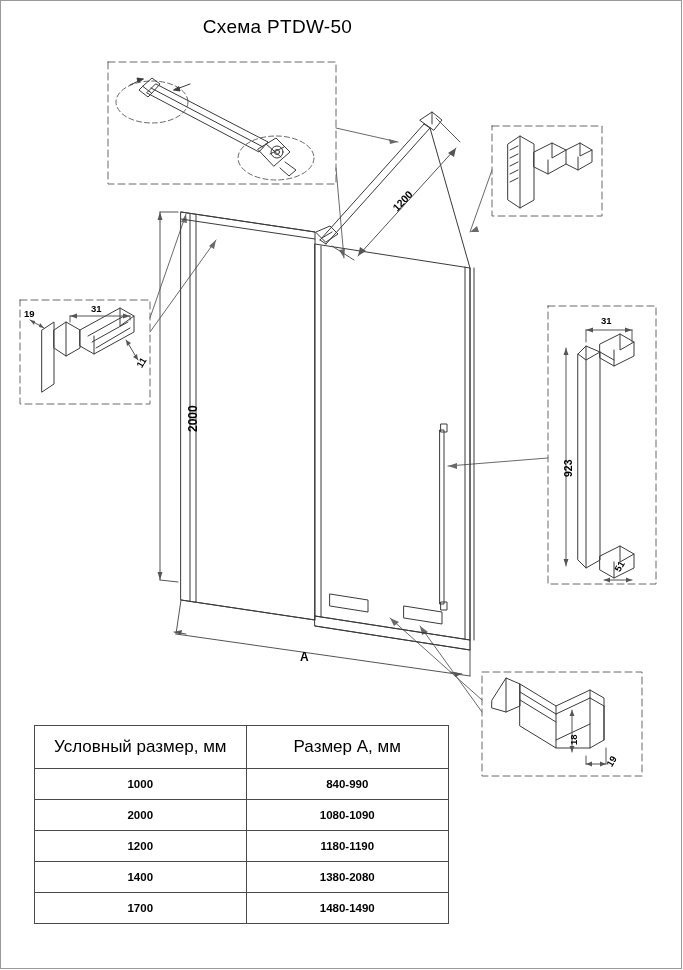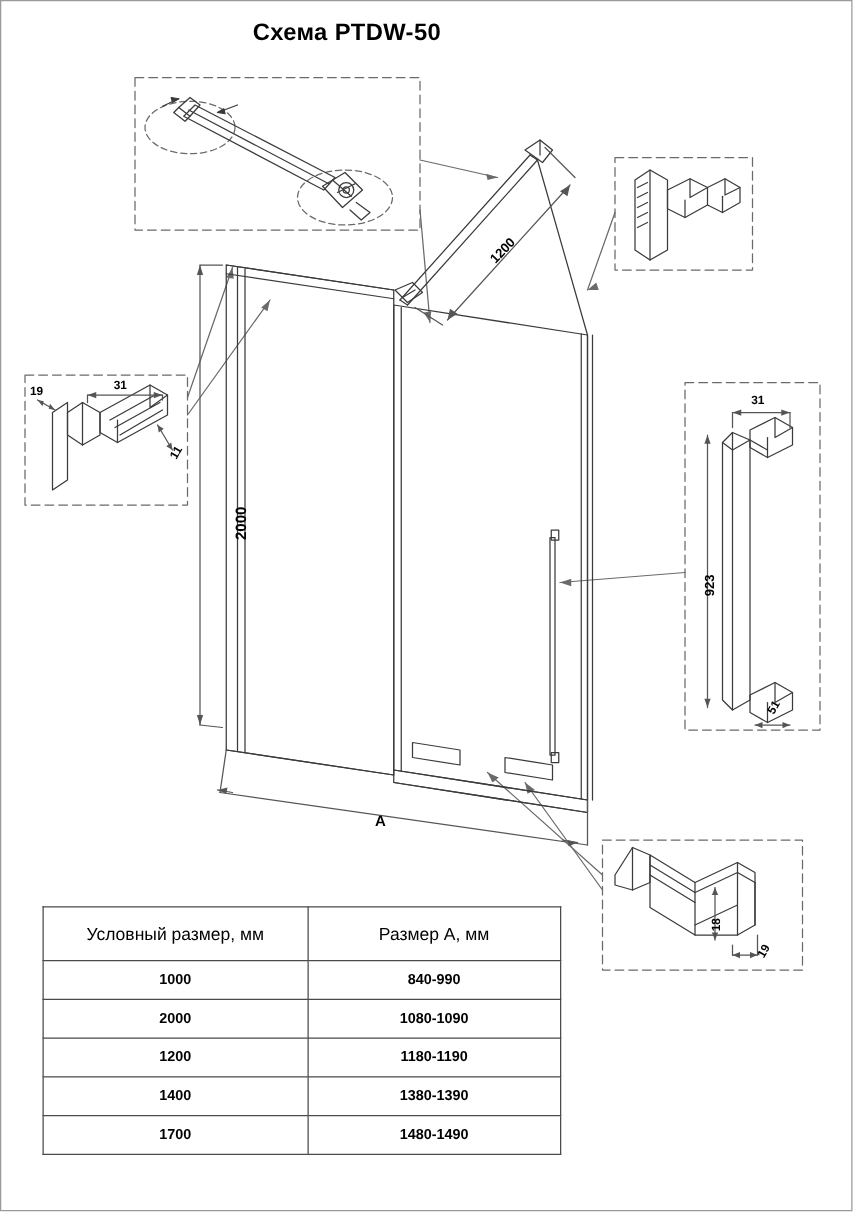--- a/index.html
+++ b/index.html
@@ -26,21 +26,21 @@
     border: 1px solid #9a9a9a;
     box-sizing: border-box;
   }
   #title {
     position: absolute;
     left: 0;
     top: 16px;
     width: 555px;
     text-align: center;
     font-size: 19px;
-    font-weight: bold;
+    font-weight: normal;
     letter-spacing: 0.3px;
   }
   svg#drawing {
     position: absolute;
     left: 0;
     top: 0;
   }
   
   #dim-table {
     position: absolute;
@@ -54,21 +54,21 @@
     border: 1px solid #4a4a4a;
     height: 30px;
     text-align: center;
     vertical-align: middle;
     font-weight: bold;
     padding: 0;
   }
   #dim-table thead td {
     height: 42px;
     font-weight: normal;
-    font-size: 14px;
+    font-size: 17px;
   }
   #dim-table col.c1 { width: 212px; }
   #dim-table col.c2 { width: 203px; }
   .lbl {
     position: absolute;
     font-size: 10.5px;
     font-weight: bold;
     white-space: nowrap;
   }
   .lbl.rot90 {
@@ -344,21 +344,21 @@
       <tr>
         <td>2000</td>
         <td>1080-1090</td>
       </tr>
       <tr>
         <td>1200</td>
         <td>1180-1190</td>
       </tr>
       <tr>
         <td>1400</td>
-        <td>1380-1390</td>
+        <td>1380-2080</td>
       </tr>
       <tr>
         <td>1700</td>
         <td>1480-1490</td>
       </tr>
     </tbody>
   </table>
 </div>
 
 </body></html>

